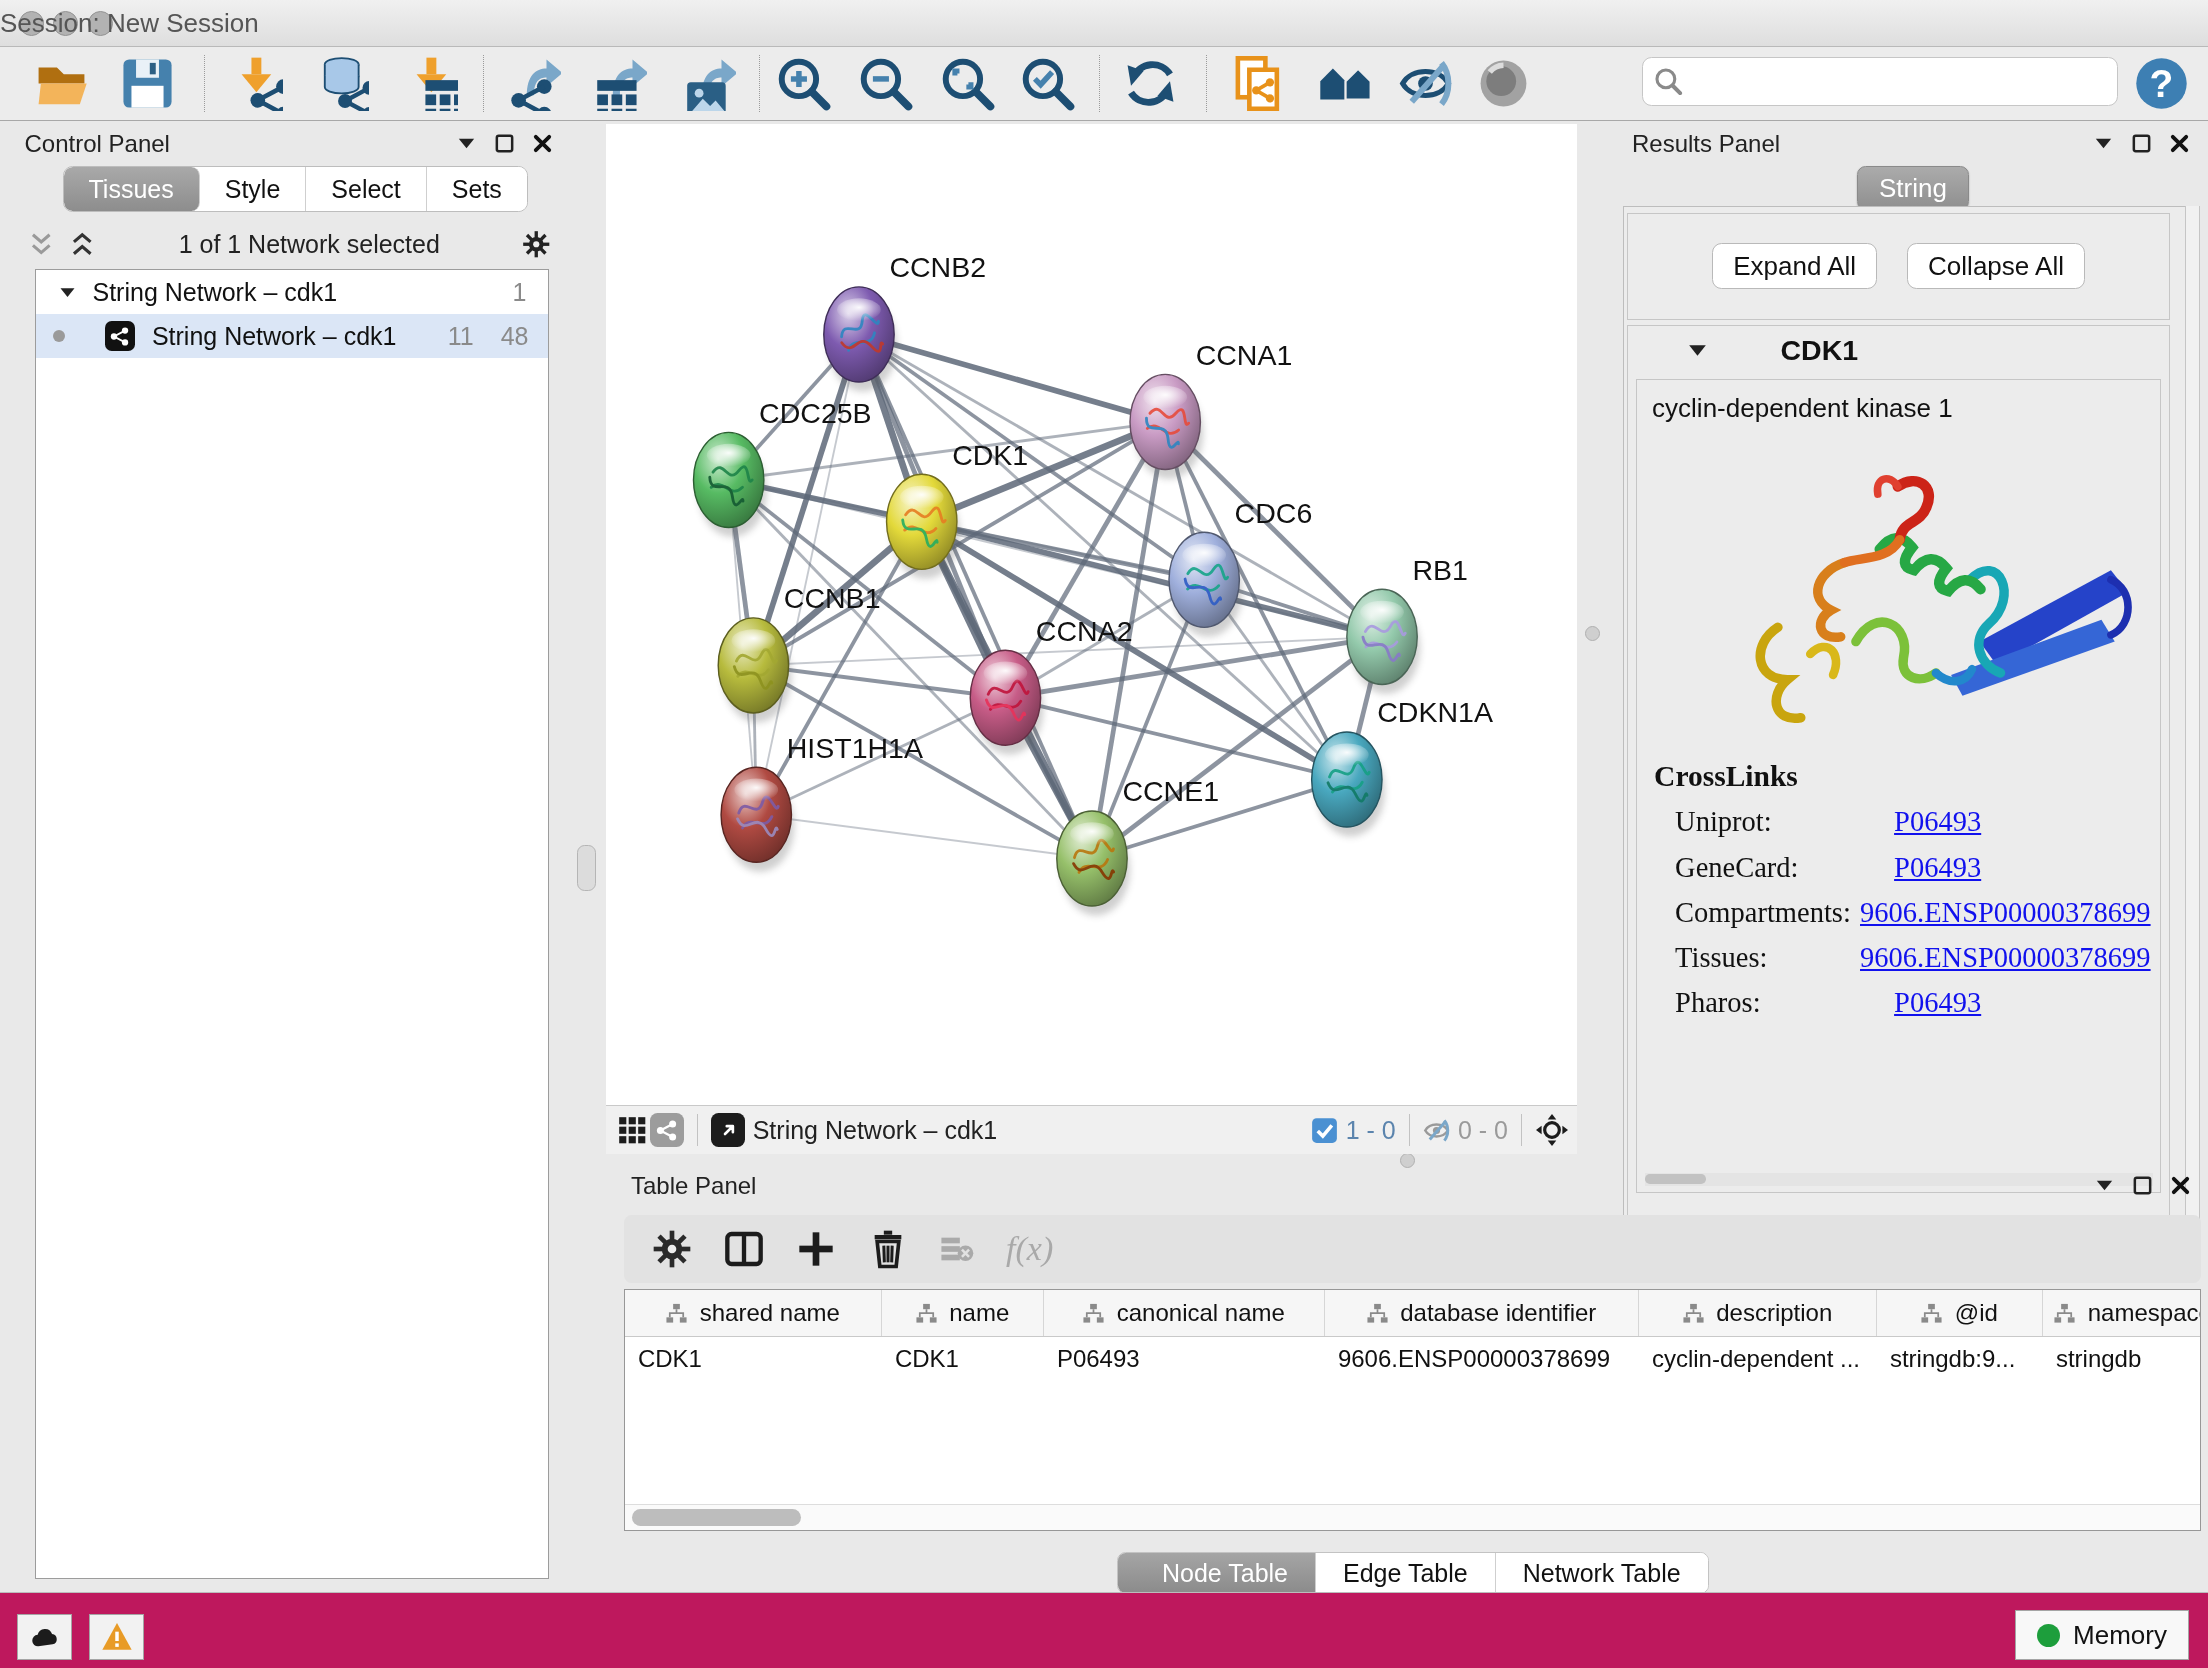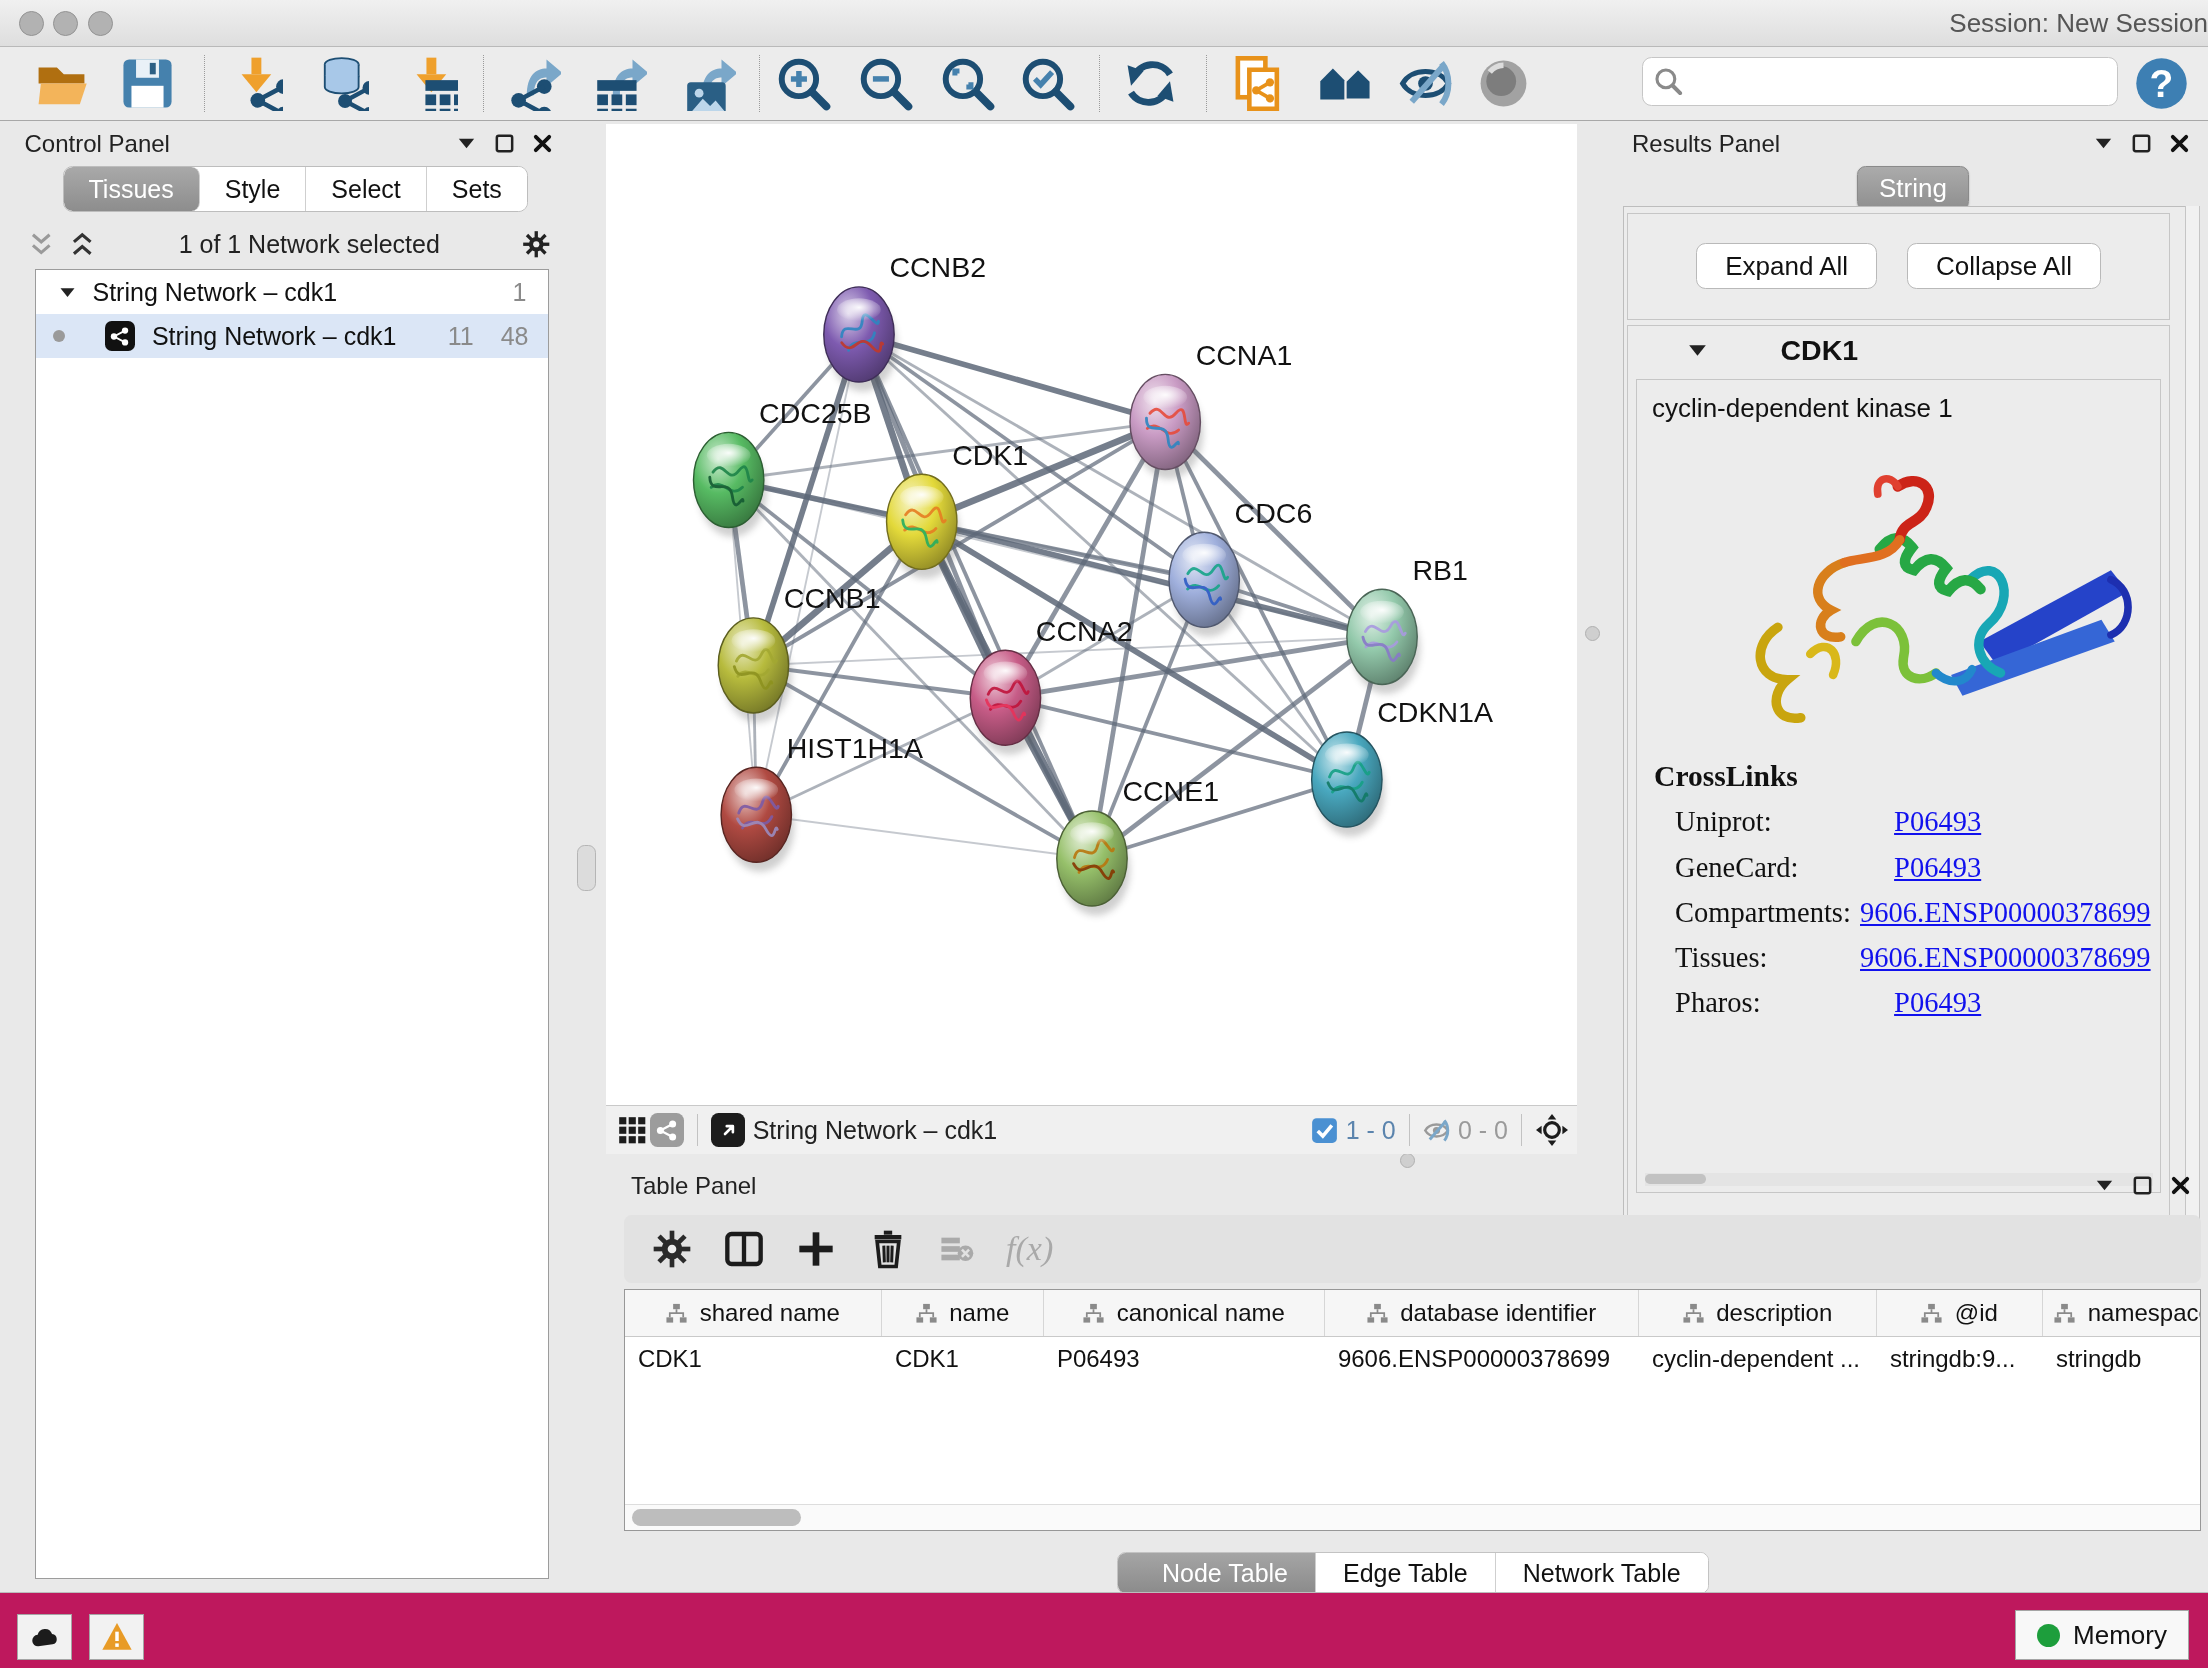--- a/index.html
+++ b/index.html
@@ -5,21 +5,21 @@
   html,body{margin:0;padding:0;}
   body{width:2208px;height:1668px;position:relative;overflow:hidden;
        background:#e9e9e9;font-family:"Liberation Sans",sans-serif;color:#111;}
   .abs{position:absolute;}
 
   
   #titlebar{left:0;top:0;width:2208px;height:46px;
     background:linear-gradient(#f0f0f0,#dedede);border-bottom:1px solid #b9b9b9;}
   .tl{position:absolute;top:10.5px;width:23px;height:23px;border-radius:50%;
       background:#b2b2b2;border:1px solid #939393;}
-  #win-title{position:absolute;left:0;right:0;top:7.6px;text-align:right;
+  #win-title{position:absolute;left:0;right:0;top:7.6px;text-align:left;
       font-size:26px;color:#555;}
 
   
   #toolbar{left:0;top:47px;width:2208px;height:73px;background:#ececec;
       border-bottom:1px solid #a8a8a8;}
   .tbtn{position:absolute;top:5.7px;width:63px;height:61px;display:flex;
       align-items:center;justify-content:center;}
   .tbtn svg{width:55px;height:55px;}
   .tsep{position:absolute;top:7.6px;height:57px;border-left:1.9px dotted #9a9a9a;}
   #search-wrap{position:absolute;left:1642px;top:9.5px;width:476px;height:49px;
@@ -78,21 +78,21 @@
   #results-panel{left:1617px;top:124px;width:583px;height:1469px;}
   #string-tab{position:absolute;left:240px;top:42px;width:110px;height:42px;
       background:linear-gradient(#ababab,#8f8f8f);border:1px solid #8a8a8a;
       border-radius:8.6px;color:#fff;font-size:26px;display:flex;align-items:center;
       justify-content:center;box-shadow:0 1px 1.9px rgba(0,0,0,.3);}
   #results-body{position:absolute;left:5.7px;top:82px;width:563px;height:1042px;
       background:#ececec;border:1.9px solid #bdbdbd;}
   #btn-box{position:absolute;left:3.8px;top:5.7px;right:17px;height:105px;
       border:1.9px solid #c6c6c6;display:flex;align-items:center;justify-content:center;gap:30px;}
   .rbtn{background:#fff;border:1.9px solid #b9b9b9;border-radius:9.5px;height:46px;
-      padding:0 28px;font-size:26px;display:flex;align-items:center;color:#111;}
+      padding:0 20px;font-size:26px;display:flex;align-items:center;color:#111;}
   #entry-box{position:absolute;left:3.8px;top:118px;right:17px;bottom:27px;
       border:1.9px solid #c6c6c6;}
   #entry-head{height:49px;display:flex;align-items:center;}
   #entry-head svg{width:25px;height:25px;margin-left:57px;}
   #entry-gene{font-size:28.5px;font-weight:bold;margin-left:70px;}
   #entry-inner{position:absolute;left:7.6px;top:53px;right:7.6px;bottom:28.5px;
       border:1.9px solid #c6c6c6;overflow:hidden;}
   #entry-desc{font-size:26px;margin:13.3px 0 0 15px;}
   #protein-svg{position:absolute;left:19px;top:57px;}
   #xlinks{position:absolute;left:17px;top:380px;right:9.5px;

